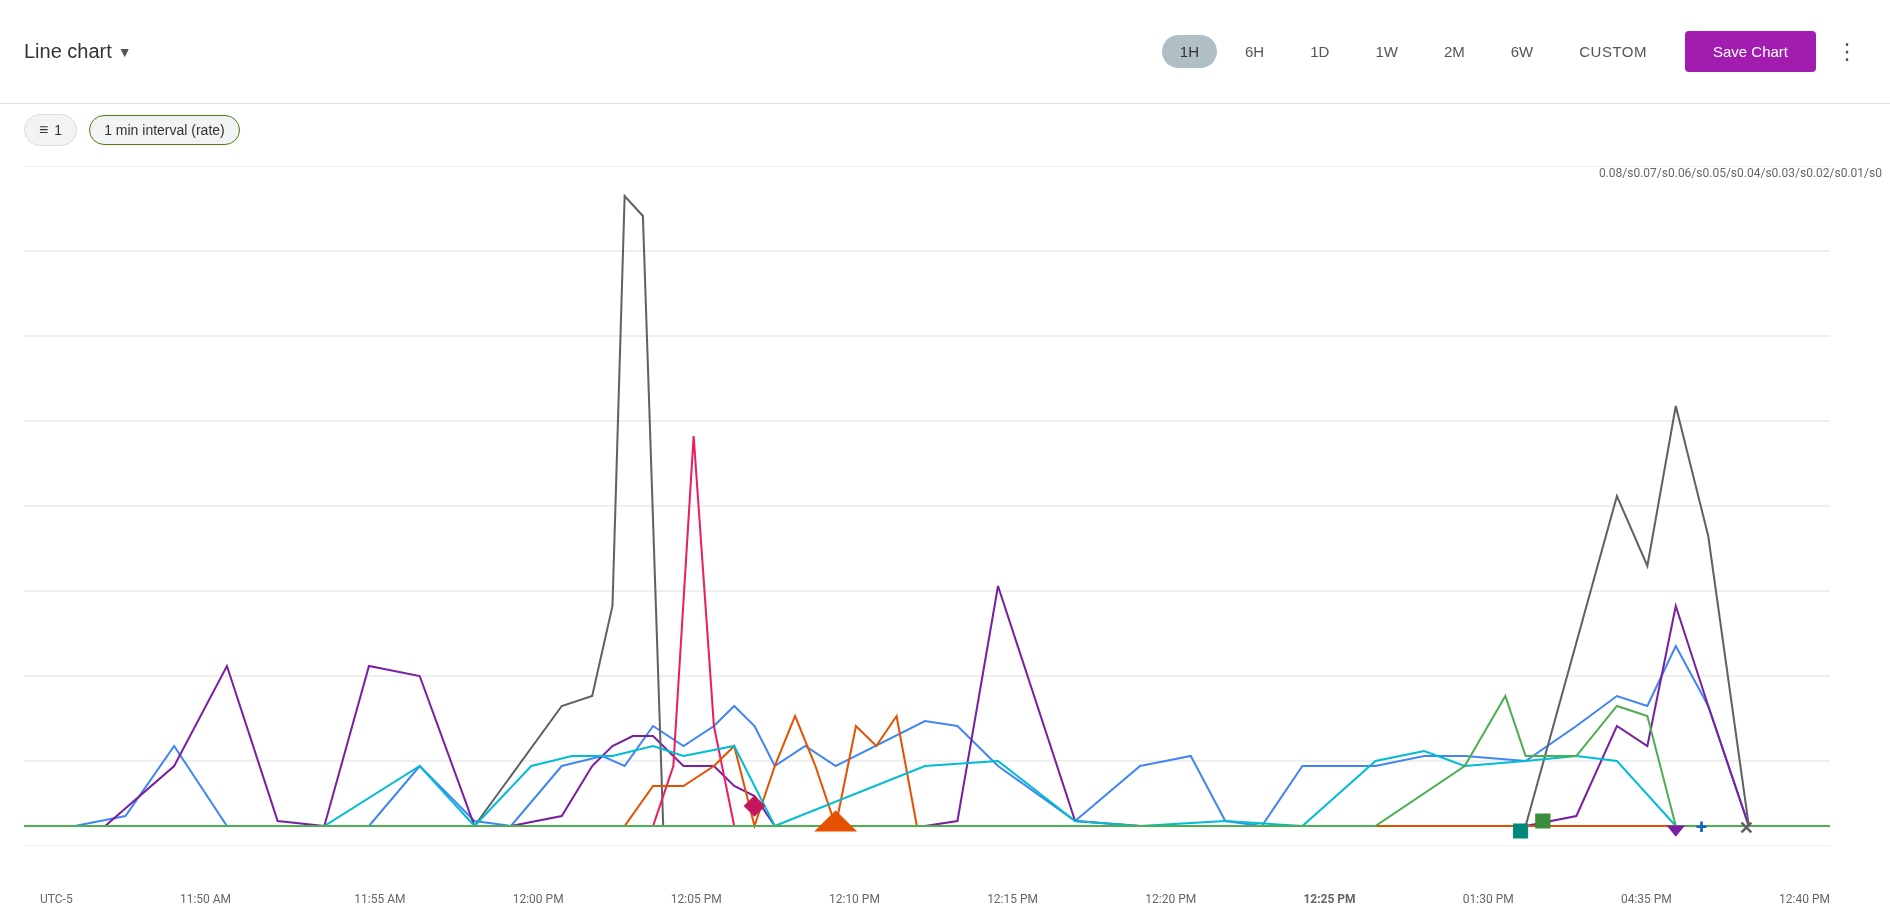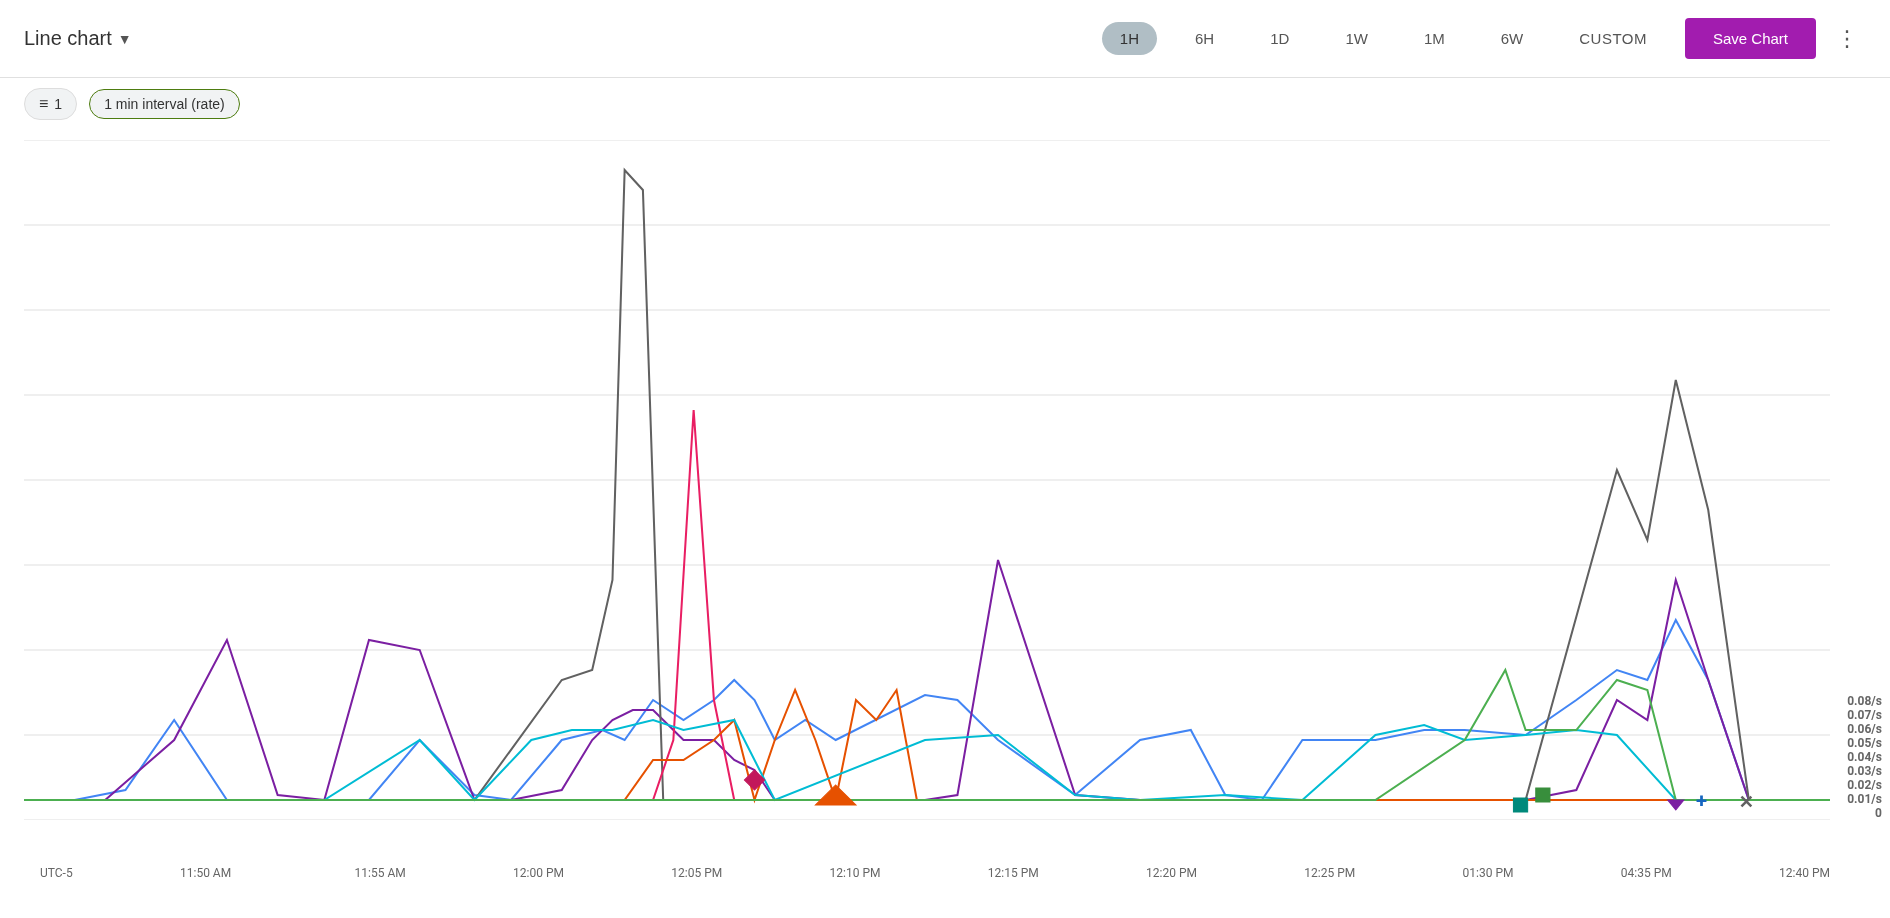--- a/index.html
+++ b/index.html
@@ -7,21 +7,21 @@
       font-family: 'Roboto', Arial, sans-serif;
       background: #fff;
       color: #333;
       width: 1890px;
       height: 918px;
       overflow: hidden;
     }
     .header {
       display: flex;
       align-items: center;
-      padding: 18px 24px;
+      padding: 31px 24px;
       border-bottom: 1px solid #e0e0e0;
       gap: 12px;
     }
     .chart-title-btn {
       display: flex;
       align-items: center;
       gap: 6px;
       font-size: 20px;
       font-weight: 400;
       color: #333;
@@ -30,21 +30,21 @@
       cursor: pointer;
     }
     .chart-title-btn .arrow {
       font-size: 14px;
       color: #555;
     }
     .spacer { flex: 1; }
     .time-range-group {
       display: flex;
       align-items: flex-start;
-      gap: 20px;
+      gap: 10px;
     }
     .time-btn {
       padding: 8px 18px;
       border: none;
       background: none;
       cursor: pointer;
       font-size: 15px;
       color: #555;
       border-radius: 4px;
     }
@@ -108,25 +108,24 @@
       position: relative;
       width: 100%;
       padding: 0 60px 0 24px;
       height: 770px;
     }
     .y-axis-labels {
       position: absolute;
       right: 8px;
       top: 10px;
       display: flex;
-      flex-direction: column;
-      justify-content: flex-end;
+      flex-direction: row;
+      justify-content: center;
       height: 680px;
       text-align: right;
-      font-weight: bold;
     }
     .y-label {
       font-size: 12px;
       color: #666;
     }
     .x-label {
       font-size: 12px;
       color: #666;
     }
     svg.chart-svg {
@@ -145,21 +144,21 @@
   <button class="chart-title-btn">
     <span>Line chart</span>
     <span class="arrow">▼</span>
   </button>
   <div class="spacer"></div>
   <div class="time-range-group">
     <button class="time-btn active">1H</button>
     <button class="time-btn">6H</button>
     <button class="time-btn">1D</button>
     <button class="time-btn">1W</button>
-    <button class="time-btn">1M</button>
+    <button class="time-btn">2M</button>
     <button class="time-btn">6W</button>
     <button class="time-btn custom">CUSTOM</button>
   </div>
   <button class="save-btn">Save Chart</button>
   <button class="more-btn">
     <span>⋮</span>
   </button>
 </div>
 
 <div class="toolbar">
@@ -434,18 +433,18 @@
 
   <div style="position:absolute; bottom:20px; left:40px; right:60px; display:flex; justify-content:space-between;">
     <span class="x-label" style="font-size:12px;color:#666;">UTC-5</span>
     <span class="x-label" style="font-size:12px;color:#666;">11:50 AM</span>
     <span class="x-label" style="font-size:12px;color:#666;margin-left:16px;">11:55 AM</span>
     <span class="x-label" style="font-size:12px;color:#666;">12:00 PM</span>
     <span class="x-label" style="font-size:12px;color:#666;">12:05 PM</span>
     <span class="x-label" style="font-size:12px;color:#666;">12:10 PM</span>
     <span class="x-label" style="font-size:12px;color:#666;">12:15 PM</span>
     <span class="x-label" style="font-size:12px;color:#666;">12:20 PM</span>
-    <span class="x-label" style="font-size:12px;color:#666;">12:25 PM</span>
+    <span class="x-label" style="font-size:12px;color:#666;font-weight:bold;">12:25 PM</span>
     <span class="x-label" style="font-size:12px;color:#666;">01:30 PM</span>
     <span class="x-label" style="font-size:12px;color:#666;">04:35 PM</span>
     <span class="x-label" style="font-size:12px;color:#666;">12:40 PM</span>
   </div>
 </div>
 
 </body></html>

